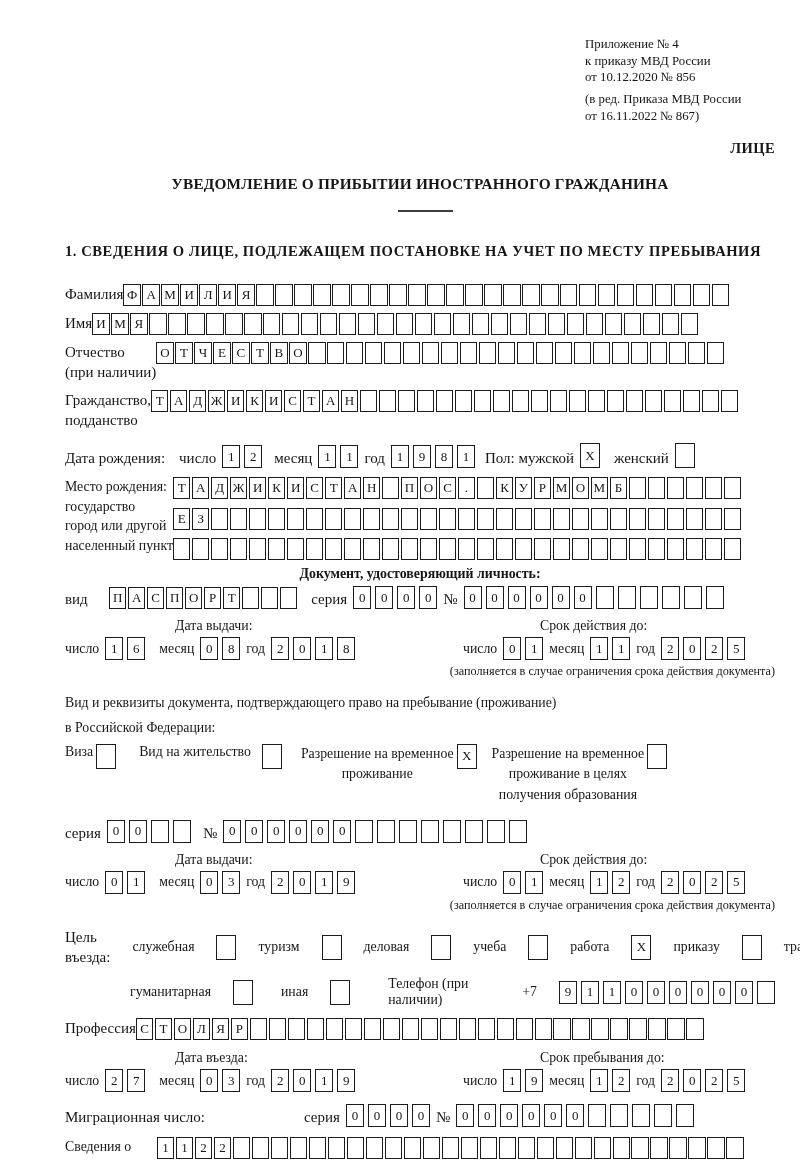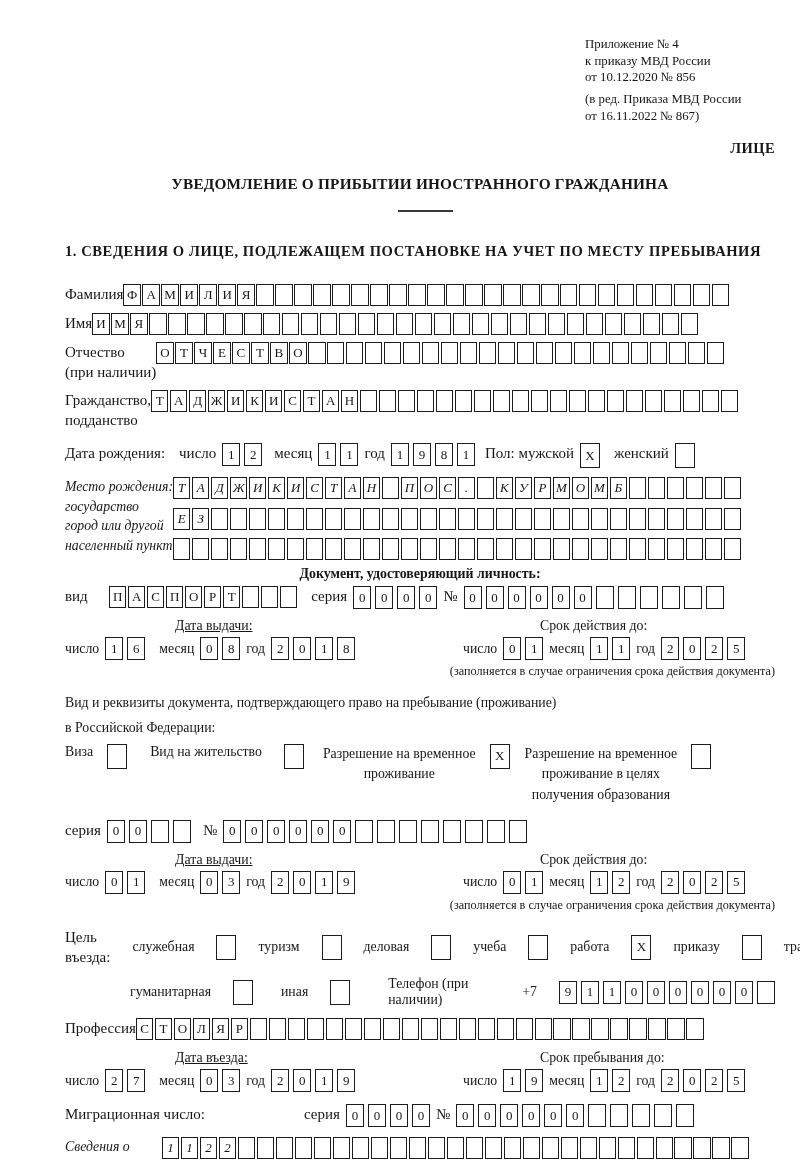--- a/index.html
+++ b/index.html
@@ -24,44 +24,44 @@
   .dcells{gap:4px;}
   .dcells .cell{width:16px;height:21px;}
   .cb .cell{width:18px;height:23px;}
   
   .frow{display:flex;align-items:flex-start;margin-top:7px;}
   .frow .flabel{flex:0 0 auto;}
   .w65{flex:0 0 65px;}
   .w80{flex:0 0 80px;}
   .w98{flex:0 0 98px;}
   .w75{flex:0 0 75px;text-align:right;}
-  .inline{display:flex;align-items:flex-start;gap:6px;font-size:13.8px;flex-wrap:nowrap;}
+  .inline{display:flex;align-items:flex-end;gap:6px;font-size:13.8px;flex-wrap:nowrap;}
   .stack .line{display:block;}
   
   .birthrow{margin-top:13px;}
   
-  .mlblock{display:flex;margin-top:9px;font-style:italic;}
+  .mlblock{display:flex;margin-top:9px;}
   .mlblock .labels{flex:0 0 98px;font-size:13.8px;line-height:19.5px;}
   .mlblock .rows{display:flex;flex-direction:column;gap:8.5px;}
   
   .subhead{text-align:center;font-weight:bold;font-size:13.9px;margin-top:6px;}
   
   .twocol{display:flex;margin-top:9px;}
   .dcol{flex:0 0 370px;}
   .dcol.right{flex:1;}
   .dhead{font-size:13.8px;margin-bottom:3px;}
-  .dhead.h-left{padding-left:110px;text-decoration:underline;}
+  .dhead.h-left{padding-left:110px;}
   .dhead.h-right{padding-left:105px;}
   .dgroup{display:flex;align-items:center;gap:6px;font-size:13.8px;}
   .note{font-size:12.2px;margin-top:4px;text-align:right;white-space:nowrap;}
   
   .permit-intro{font-size:13.8px;margin-top:13px;line-height:1.55;}
   .permit-row{display:flex;align-items:flex-start;gap:9px;margin-top:5px;font-size:13.8px;}
   .permit-multi{text-align:center;line-height:1.5;}
-  .pair{display:flex;align-items:flex-start;gap:14px;}
+  .pair{display:flex;align-items:flex-start;gap:3px;}
   
   .purpose-row{display:flex;align-items:center;gap:22px;margin-top:14px;font-size:13.8px;flex-wrap:nowrap;}
   .purpose-row2{margin-top:9px;margin-left:65px;}
 </style>
 </head>
 <body>
 
 <div class="page">
 
   <div class="hdr-right">

